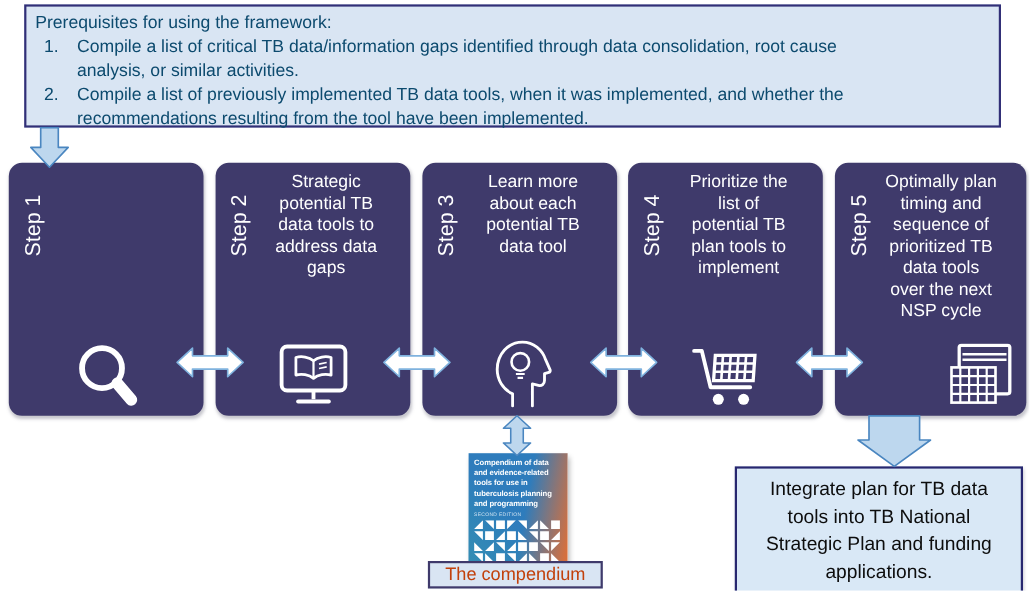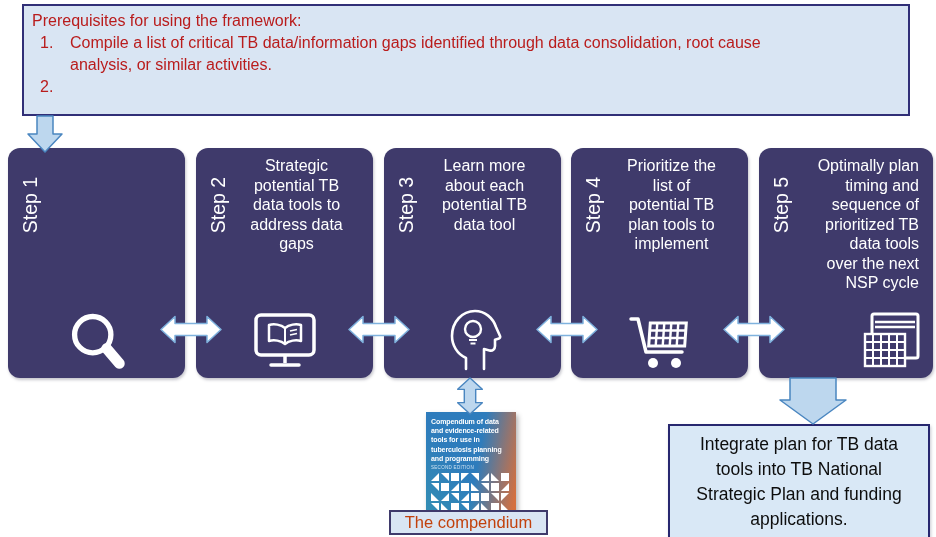--- a/index.html
+++ b/index.html
@@ -1,34 +1,34 @@
 <!DOCTYPE html>
 <html><head>
 <meta charset="utf-8">
 <style>
   html,body{margin:0;padding:0;background:#fff;}
   #canvas{position:relative;width:936px;height:537px;background:#fff;overflow:hidden;
           font-family:"Liberation Sans", sans-serif;}
 
   
   .prereq{position:absolute;left:22px;top:4px;width:888px;height:112px;box-sizing:border-box;
-          background:#D9E5F3;border:2px solid #312F77;color:#b91c1c;
+          background:#D9E5F3;border:2px solid #312F77;color:#0c4a6e;
           font-size:16px;line-height:22px;padding:4px 10px 0 8px;}
   .prereq-item{display:flex;}
   .prereq-num{width:38px;flex:none;padding-left:8px;box-sizing:border-box;}
   .pre{white-space:pre-line;}
 
   
   .step{position:absolute;top:148px;height:230px;background:#3F3A6B;border-radius:12px;
         box-shadow:1px 2px 3px rgba(90,90,110,.35);}
   .step-label{position:absolute;left:-26px;top:44px;width:96px;height:26px;line-height:26px;
         text-align:center;transform:rotate(-90deg);font-size:19.5px;color:#fff;}
   .step-text{position:absolute;left:30px;right:6px;top:8px;text-align:center;
         font-size:16px;line-height:1.22;color:#fff;white-space:pre-line;}
-  .step-text.left{left:33px;right:14px;text-align:right;}
+  .step-text.left{left:33px;right:14px;text-align:center;}
   .step-icon{position:absolute;}
 
   
   .conn{position:absolute;z-index:5;}
 
   
   .cover{position:absolute;left:426px;top:412px;width:90px;height:112px;box-sizing:border-box;
          padding:5px 5px 0 5px;box-shadow:2px 3px 5px rgba(0,0,0,.3);
          background:
            linear-gradient(to top right, rgba(56,160,170,.55), rgba(56,160,170,0) 45%),
@@ -53,20 +53,22 @@
 
   <div class="prereq">
     <div>Prerequisites for using the framework:</div>
     <div class="prereq-item">
       <span class="prereq-num">1.</span>
       <span class="pre">Compile a list of critical TB data/information gaps identified through data consolidation, root cause
 analysis, or similar activities.</span>
     </div>
     <div class="prereq-item">
       <span class="prereq-num">2.</span>
+      <span class="pre">Compile a list of previously implemented TB data tools, when it was implemented, and whether the
+recommendations resulting from the tool have been implemented.</span>
     </div>
   </div>
 
   <svg class="conn" style="left:27px;top:115px" width="36" height="38" viewBox="0 0 36 38">
     <polygon points="10,1 26,1 26,19 35,19 18,37 1,19 10,19" fill="#BDD7EE" stroke="#4A86C0" stroke-width="1.5" stroke-linejoin="round"></polygon>
   </svg>
 
   <div class="step" style="left:8px;width:177px">
     <span class="step-label">Step 1</span>
     <svg class="step-icon" style="left:58px;bottom:6px" width="62" height="64" viewBox="0 0 58 60">

